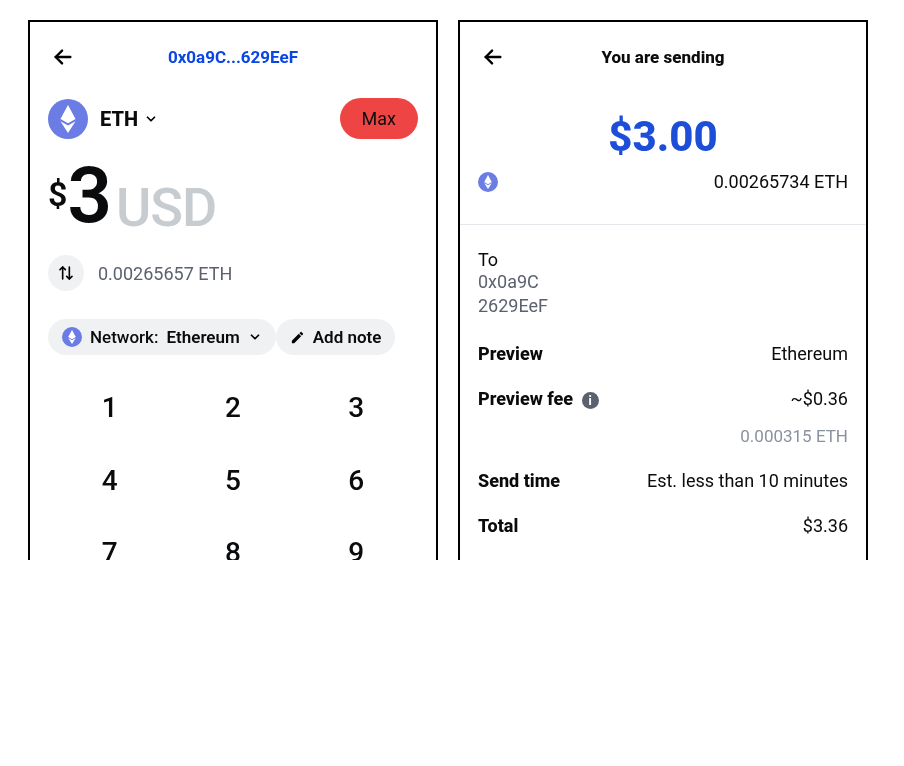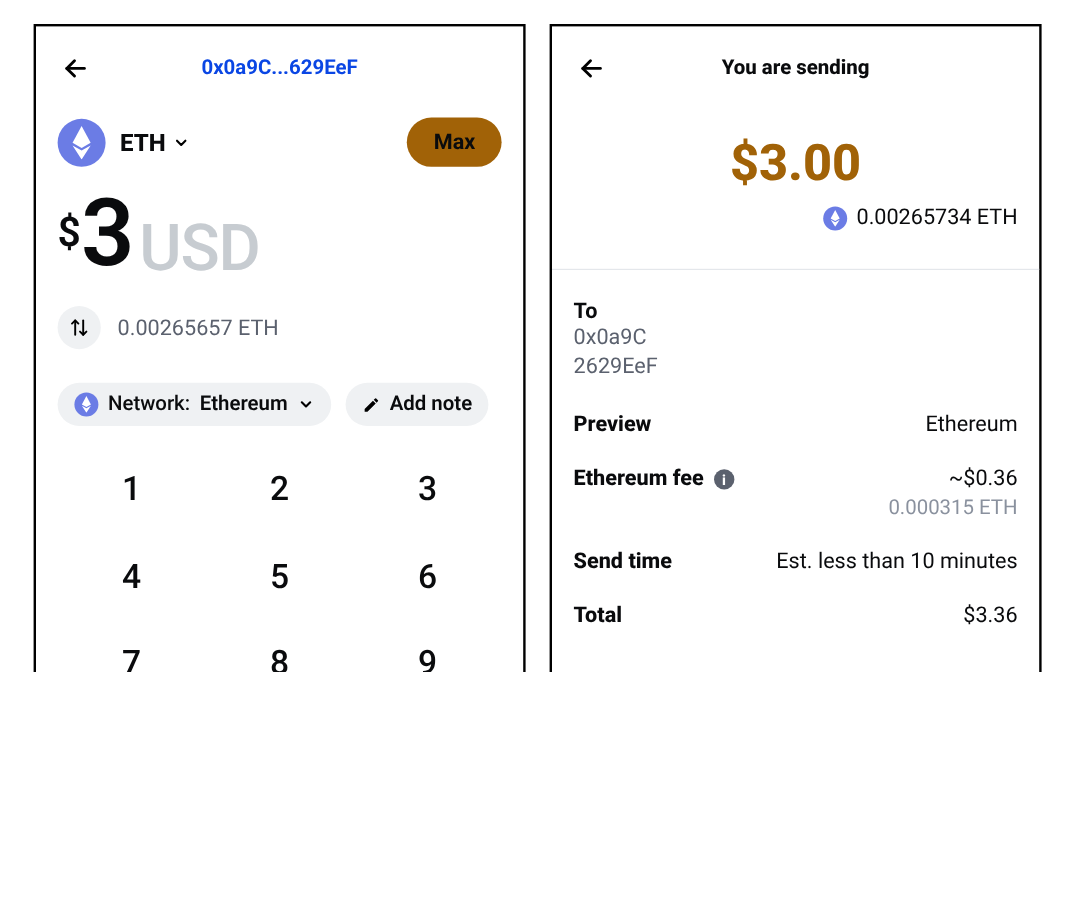--- a/index.html
+++ b/index.html
@@ -26,37 +26,37 @@
 
   .asset-row { display:flex; align-items:center; margin-top:24px; }
   .eth-badge {
     width:40px; height:40px; border-radius:20px; background:#6B7CE5;
     display:flex; align-items:center; justify-content:center; margin-right:12px;
   }
   .asset-text { display:flex; flex-direction:column;align-items:flex-end; }
   .asset-sym { display:flex; align-items:center; gap:6px; font-weight:800; font-size:20px; }
   .asset-avail { color:#5b616e; font-size:17px; display:flex; align-items:center; gap:6px; }
   .max-btn {
-    margin-left:auto; background:#a16207; border-radius:26px; padding:10px 22px;
-    font-weight:700; font-size:18px; cursor:pointer;
+    margin-left:auto; background:#ef4444; border-radius:26px; padding:10px 22px;
+    font-weight:400; font-size:18px; cursor:pointer;
   }
 
   .amount-row { display:flex; align-items:flex-end; margin-top:18px; line-height:1; }
   .dollar { font-size:34px; font-weight:600; margin-bottom:24px; }
   .big3 { font-size:78px; font-weight:600; letter-spacing:-2px; }
   .usd { font-size:54px; font-weight:500; color:#c7ccd1; margin-left:6px; letter-spacing:-1px; }
 
   .convert-row { display:flex; align-items:center; gap:14px; margin-top:20px; }
   .swap-btn {
     width:36px; height:36px; border-radius:18px; background:#eff1f3;
     display:flex; align-items:center; justify-content:center; cursor:pointer;
   }
   .eth-equiv { color:#5b616e; font-size:18px; }
 
-  .pill-row { display:flex; gap:12px; margin-top:28px; }
+  .pill-row { display:flex; margin-top:28px; }
   .pill {
     background:#eff1f3; border-radius:24px; padding:8px 14px; display:flex; align-items:center;
     gap:8px; font-size:17px; font-weight:600; cursor:pointer;
   }
   .mini-eth {
     width:20px; height:20px; border-radius:10px; background:#6B7CE5;
     display:flex; align-items:center; justify-content:center;
   }
 
   .keypad {
@@ -71,31 +71,31 @@
   .primary-btn {
     background:#1652f0; color:#fff; font-weight:700; font-size:20px;
     border-radius:36px; height:60px; display:flex; align-items:center; justify-content:center;
     cursor:pointer;
   }
 
   
 
   .hdr-title { flex:1; text-align:center; font-weight:800; font-size:17px; }
 
-  .send-amt { color:#a16207; font-weight:800; font-size:42px; text-align:center; margin-top:38px; }
-  .send-sub { display:flex; align-items:center; justify-content:flex-end; gap:8px; margin-top:10px; font-size:18px; }
+  .send-amt { color:#1d4ed8; font-weight:800; font-size:42px; text-align:center; margin-top:38px; }
+  .send-sub { display:flex; align-items:center; justify-content:space-between; gap:8px; margin-top:10px; font-size:18px; }
 
   .divider { height:1px; background:#e4e7eb; margin:32px -18px 0 -18px; }
 
   .rows { margin-top:24px; display:flex; flex-direction:column; gap:24px; font-size:18px; }
   .row { display:flex; }
   .row .label { font-weight:800; }
   .row .val { margin-left:auto; text-align:right; }
   .to-val { color:#5b616e; line-height:1.35; }
-  .fee-sec { color:#8a919e; font-size:17px; margin-top:4px; }
+  .fee-sec { color:#8a919e; font-size:17px; margin-top:17px; }
   .info-dot {
     display:inline-flex; width:17px; height:17px; border-radius:9px; background:#5b616e;
     color:#fff; font-size:12px; font-weight:800; align-items:center; justify-content:center; margin-left:4px;
   }
 
   svg { display:block; }
 </style>
 </head>
 <body>
 
@@ -220,33 +220,33 @@
           </svg>
       </span>
       <span>0.00265734 ETH</span>
     </div>
 
     <div class="divider"></div>
 
     <div class="rows">
 
       <div>
-        <div class="label" style="font-weight:700">To</div>
+        <div class="label" style="font-weight:400">To</div>
         <div class="to-val">0x0a9C</div>
         <div class="to-val">2629EeF</div>
       </div>
 
       <div class="row">
         <span class="label">Preview</span>
         <span class="val">Ethereum</span>
       </div>
 
       <div class="row" style="align-items:flex-start">
         <span class="label">
-          <span>Ethereum fee</span>
+          <span>Preview fee</span>
           <span class="info-dot">i</span>
         </span>
         <span class="val">
           <div>~$0.36</div>
           <div class="fee-sec">0.000315 ETH</div>
         </span>
       </div>
 
       <div class="row">
         <span class="label">Send time</span>

